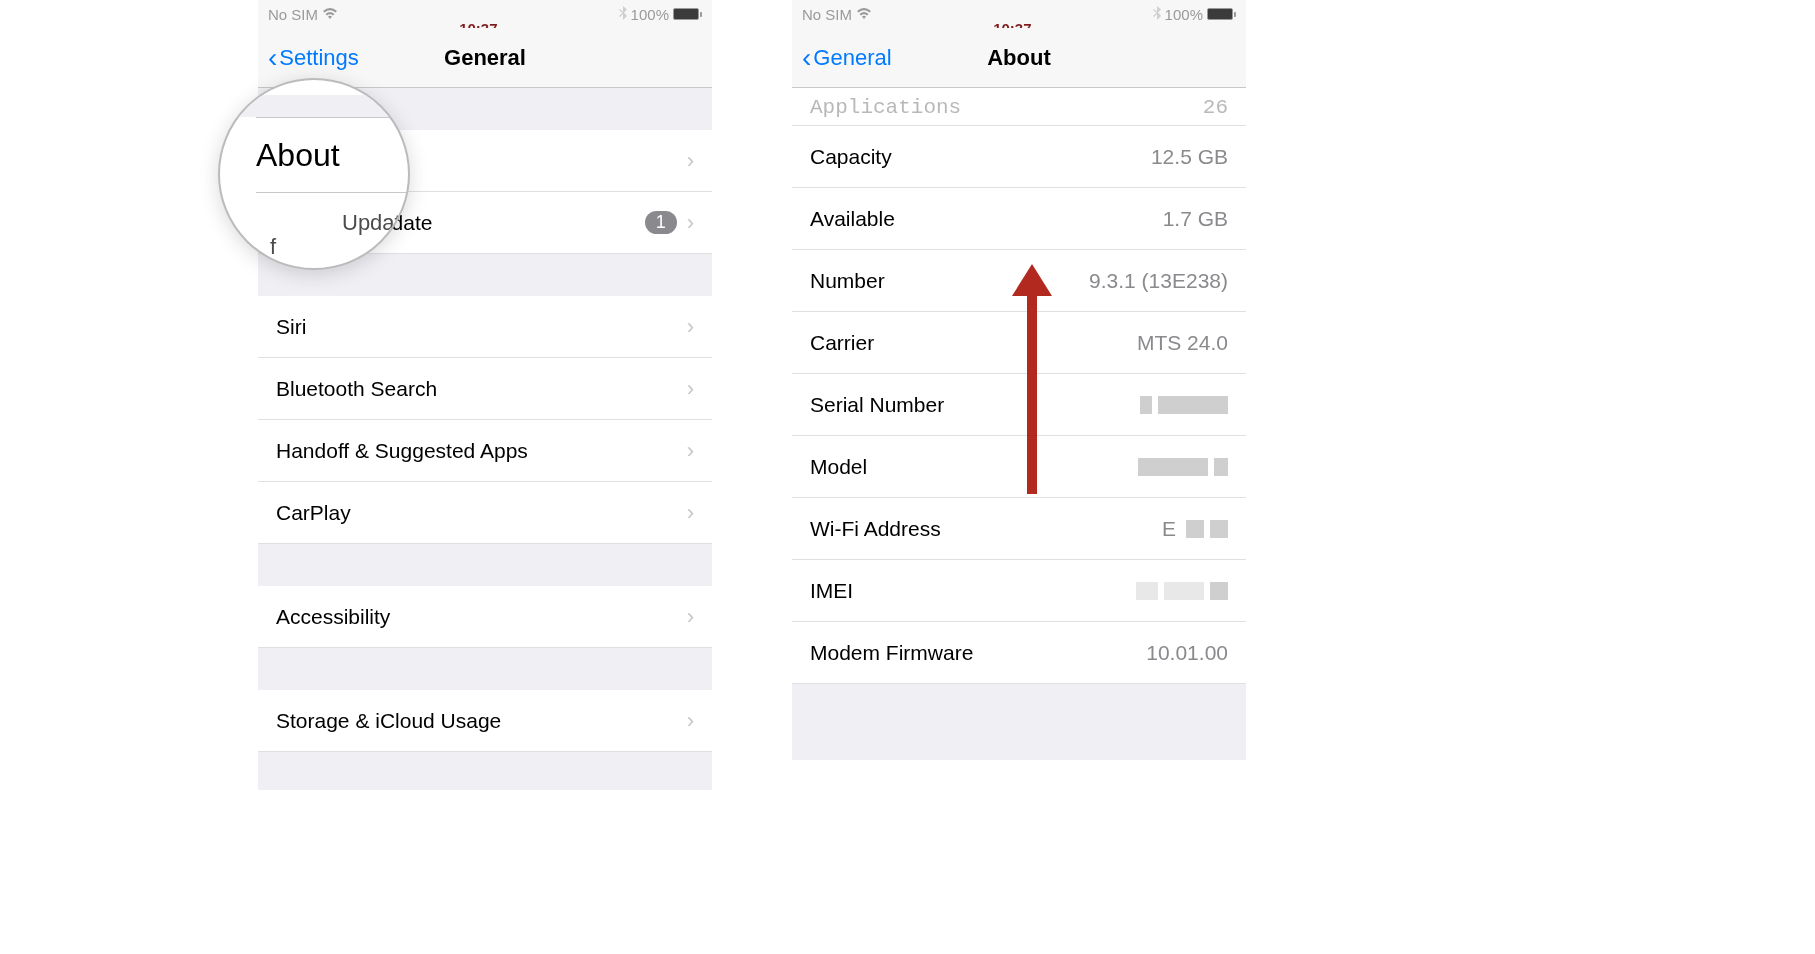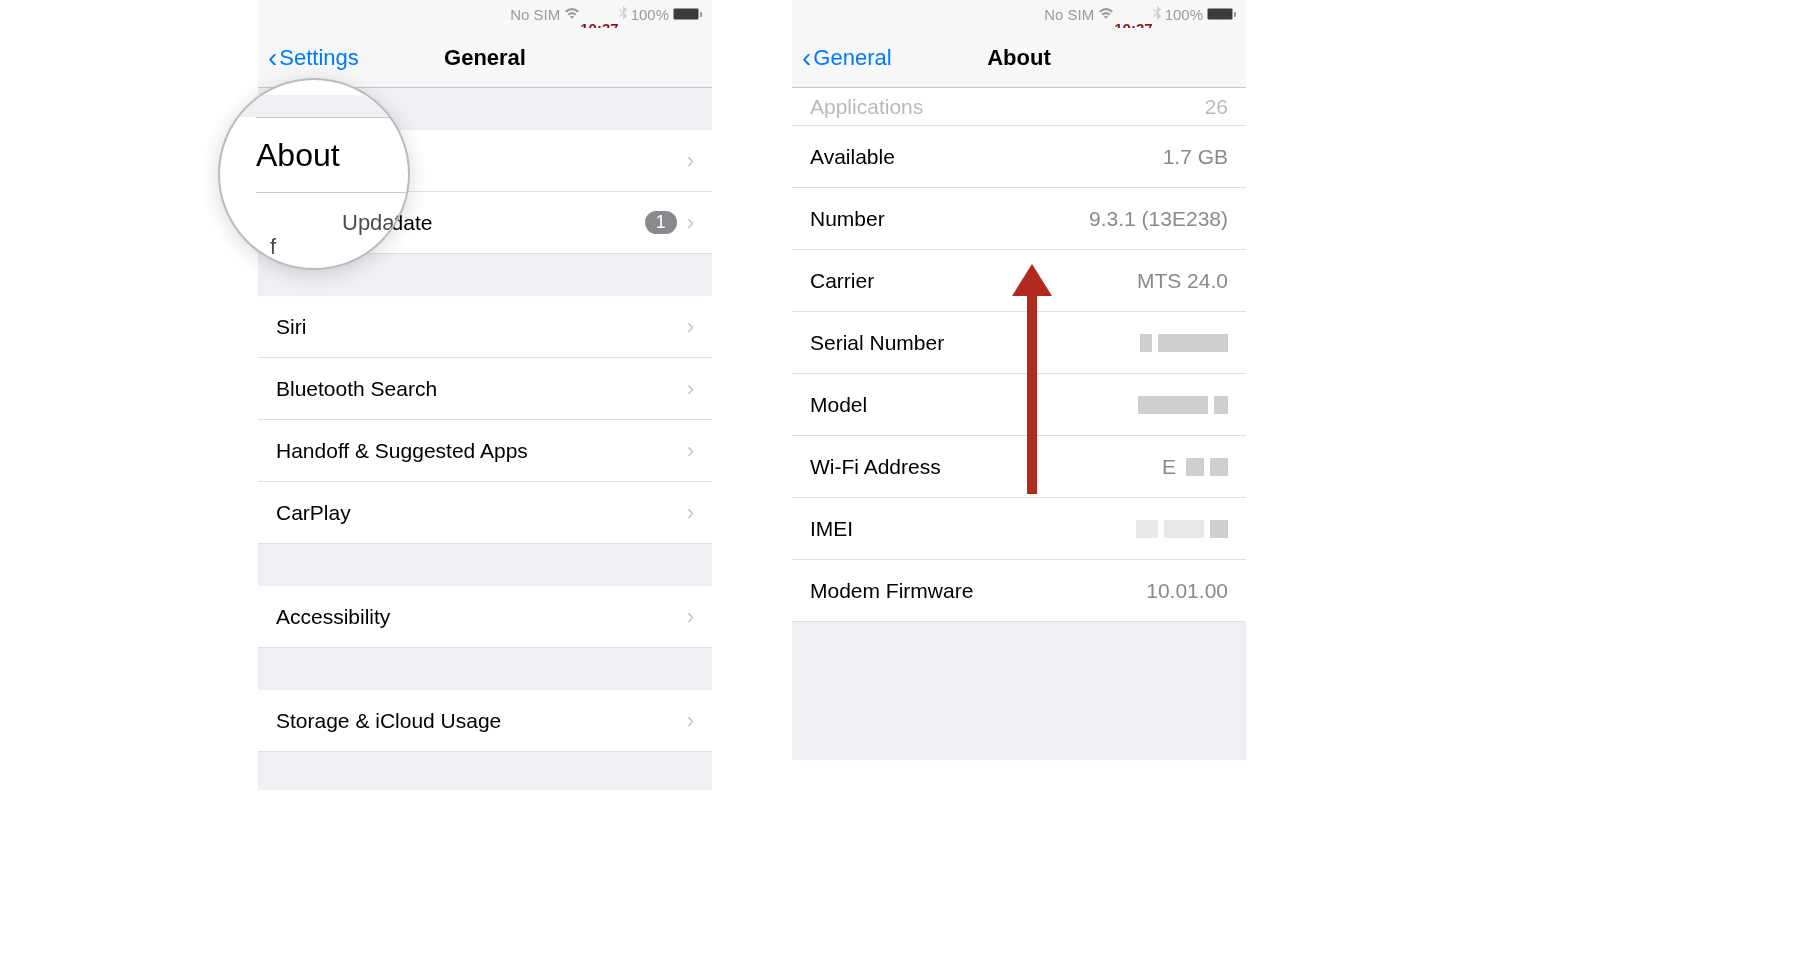--- a/index.html
+++ b/index.html
@@ -1,34 +1,34 @@
 <!DOCTYPE html>
 <html><head>
 <meta charset="utf-8">
 <style>
 * { box-sizing: border-box; margin: 0; padding: 0; }
 body { font-family: -apple-system, "Helvetica Neue", Arial, sans-serif; background: #fff; width: 1815px; height: 954px; position: relative; }
 .phone { position: absolute; width: 454px; background: #efeff4; overflow: hidden; }
 .phone1 { left: 258px; top: 0; height: 790px; }
 .phone2 { left: 792px; top: 0; height: 760px; }
-.status-bar { height: 28px; display: flex; align-items: center; justify-content: flex-end; padding: 0 10px; background: #f7f7f8; font-size: 15px; color: #9a9a9a; }
+.status-bar { height: 28px; display: flex; align-items: center; justify-content: space-between; padding: 0 10px; background: #f7f7f8; font-size: 15px; color: #9a9a9a; }
 .status-left, .status-right { display: flex; align-items: center; gap: 4px; }
 .status-center { color: #7f1d1d; font-weight: 700; margin-top: 28px; }
 .nav-bar { height: 60px; display: flex; align-items: center; background: #f7f7f8; border-bottom: 1px solid #c8c7cc; position: relative; padding: 0 10px; }
 .nav-back { display: flex; align-items: center; color: #007aff; font-size: 22px; cursor: pointer; }
 .nav-title { position: absolute; left: 50%; transform: translateX(-50%); font-size: 22px; font-weight: 600; color: #000; }
 .chevron-back { font-size: 28px; margin-right: 2px; line-height: 1; }
 .section-gap { height: 42px; background: #efeff4; }
 .row { height: 62px; display: flex; align-items: center; justify-content: space-between; background: #fff; padding: 0 18px; border-bottom: 1px solid #e0e0e2; }
 .row-label { font-size: 21px; color: #000; }
 .row-right { display: flex; align-items: center; gap: 10px; }
 .row-value { font-size: 21px; color: #8a8a8e; }
 .chevron-right { color: #c7c7cc; font-size: 22px; }
 .badge { background: #8a8a8e; color: #fff; border-radius: 12px; padding: 1px 11px; font-size: 18px; }
-.row-partial { height: 38px; display: flex; align-items: flex-end; justify-content: space-between; background: #fff; padding: 0 18px 6px; border-bottom: 1px solid #e0e0e2; overflow: hidden; }
+.row-partial { height: 38px; display: flex; align-items: flex-end; justify-content: space-between; background: #fff; padding: 0 18px 6px; border-bottom: 1px solid #e0e0e2; overflow: hidden; font-family: Liberation Mono, monospace; }
 .row-partial .row-label, .row-partial .row-value { color: #8a8a8e; opacity: 0.6; }
 .obscure { display: flex; gap: 6px; align-items: center; }
 .blk { background: #cfcfcf; height: 18px; }
 .prefix { font-size: 21px; color: #8a8a8e; margin-right: 4px; }
 .magnifier { position: absolute; left: 218px; top: 78px; width: 192px; height: 192px; border-radius: 50%; border: 2px solid #bbb; background: #fff; box-shadow: 0 4px 20px rgba(0,0,0,0.15); display: flex; flex-direction: column; justify-content: center; overflow: hidden; z-index: 10; }
 .mag-sep { border-top: 1px solid #c8c7cc; margin-left: 36px; }
 .mag-top { height: 22px; background: #efeff4; }
 .mag-row { height: 74px; display: flex; align-items: center; padding-left: 36px; }
 .mag-about { font-size: 32px; font-weight: 400; color: #000; }
 .mag-bottom { height: 60px; display: flex; align-items: center; padding-left: 122px; font-size: 22px; color: #4c4c4c; }
@@ -170,20 +170,24 @@
       <span class="chevron-back">‹</span>
       <span>General</span>
     </div>
     <div class="nav-title">About</div>
   </div>
   <div class="row-partial">
     <div class="row-label">Applications</div>
     <div class="row-value">26</div>
   </div>
   <div class="row">
+    <div class="row-label">Capacity</div>
+    <div class="row-value">12.5 GB</div>
+  </div>
+  <div class="row">
     <div class="row-label">Available</div>
     <div class="row-value">1.7 GB</div>
   </div>
   <div class="row">
     <div class="row-label">Number</div>
     <div class="row-value">9.3.1 (13E238)</div>
   </div>
   <div class="row">
     <div class="row-label">Carrier</div>
     <div class="row-value">MTS 24.0</div>

